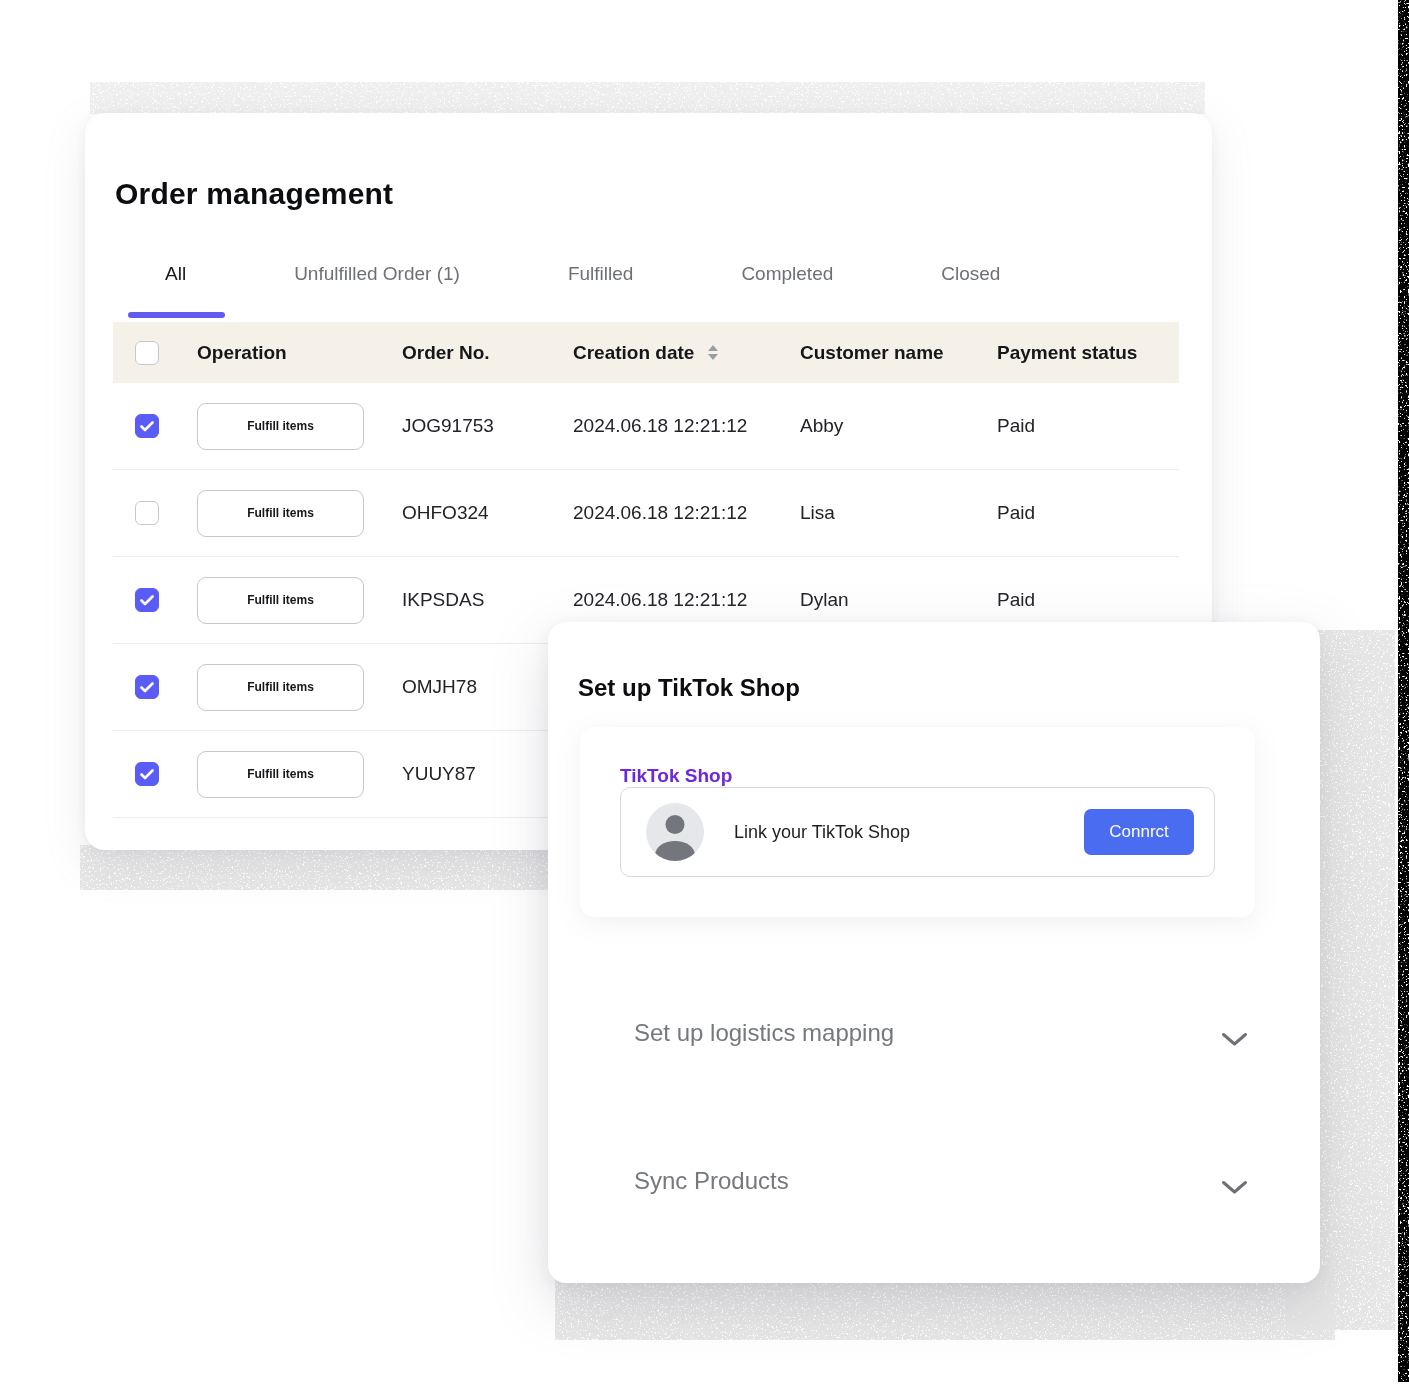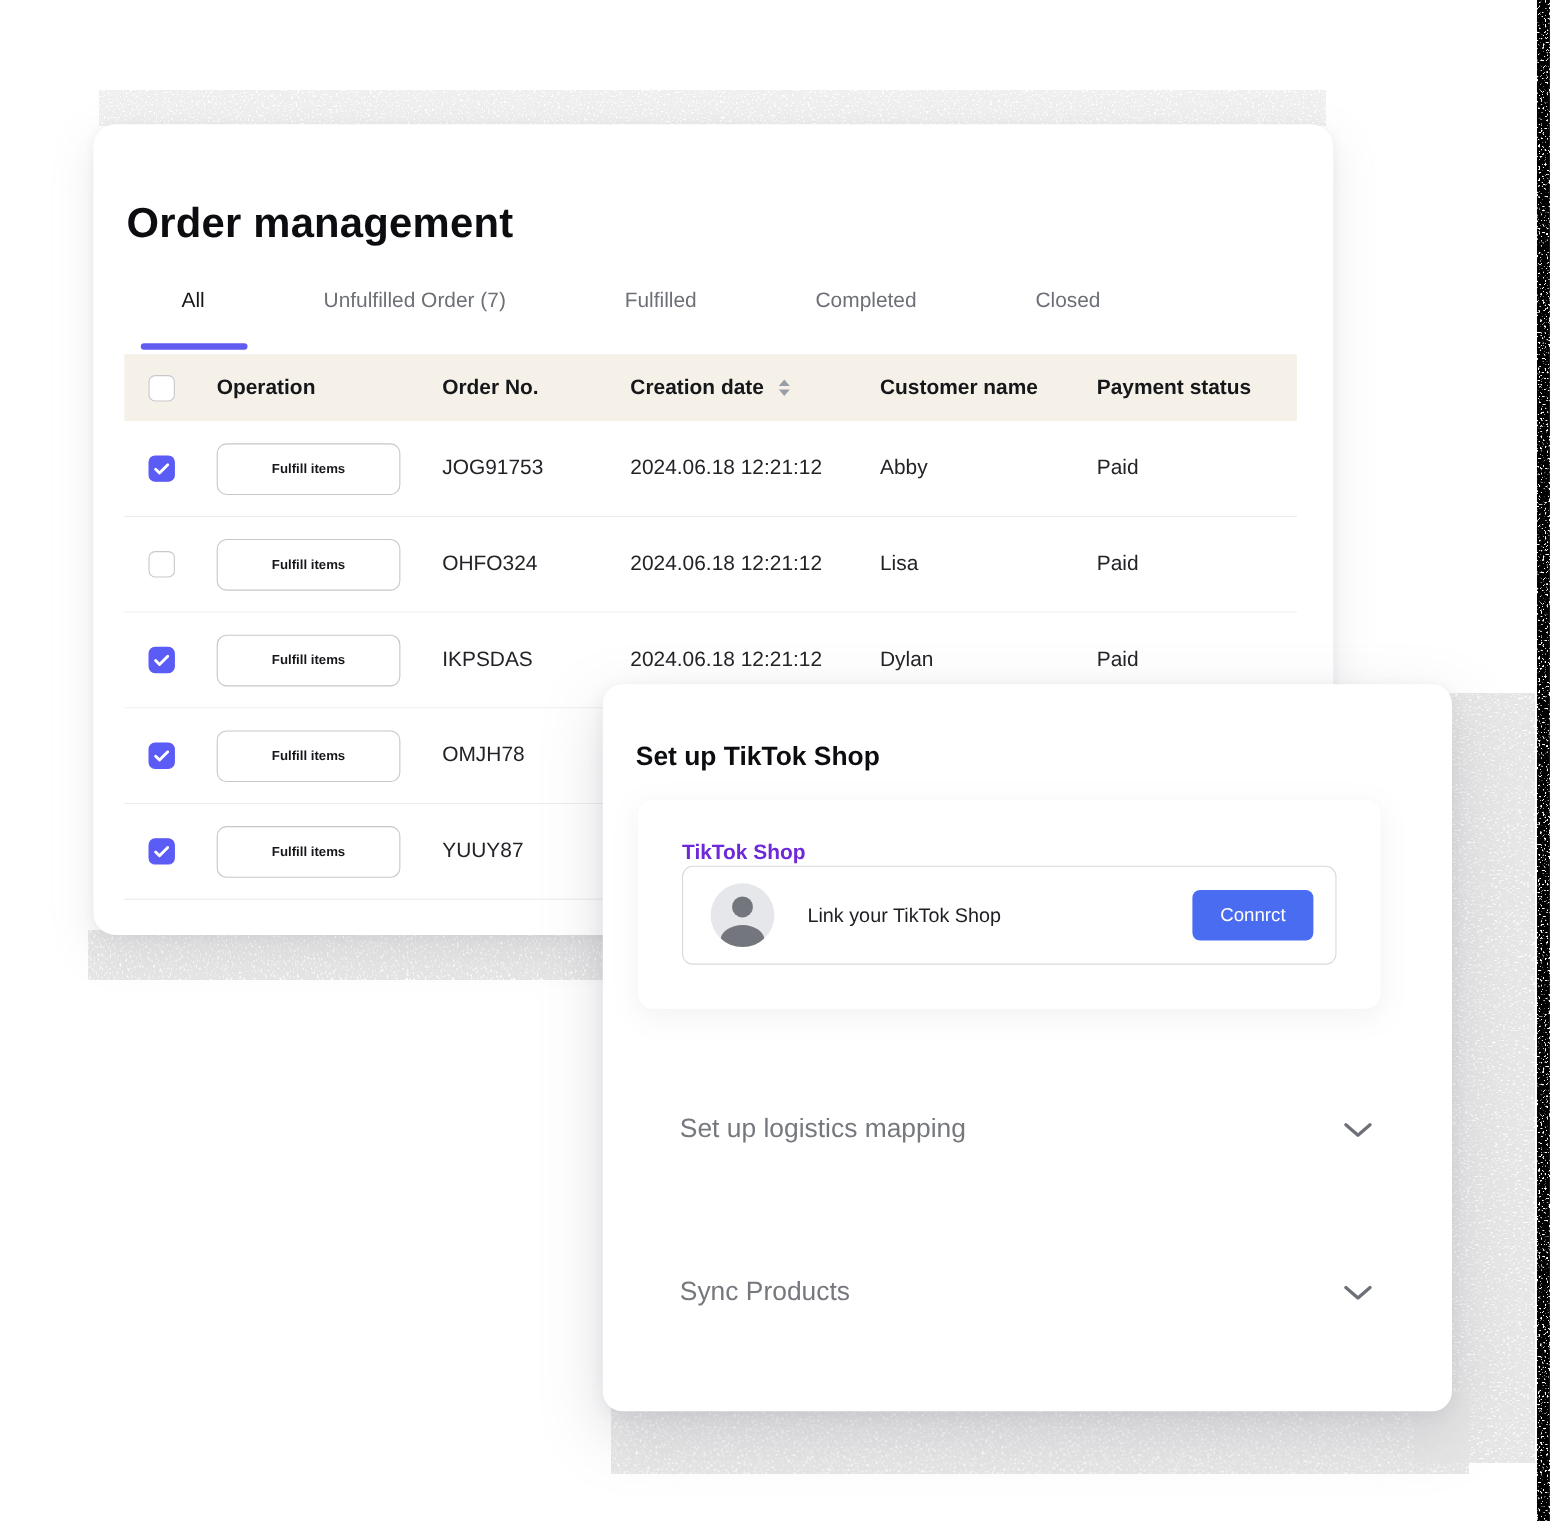--- a/index.html
+++ b/index.html
@@ -8,21 +8,21 @@
     font-family:"Liberation Sans","DejaVu Sans",sans-serif;color:#1a1b1e;
   }
   .grain-layer{position:absolute;left:0;top:0;z-index:1;pointer-events:none;}
   .card{position:absolute;background:#fff;box-sizing:border-box;}
 
   
   #om-card{
     left:85px;top:113px;width:1127px;height:737px;border-radius:20px;z-index:2;
     box-shadow:0 14px 40px rgba(145,145,158,.18),0 2px 10px rgba(145,145,158,.10);
   }
-  .om-title{position:absolute;left:30px;top:44px;font-size:38px;font-weight:700;color:#0c0d10;letter-spacing:.2px;}
+  .om-title{position:absolute;left:30px;top:44px;font-size:30px;font-weight:700;color:#0c0d10;letter-spacing:.2px;}
   .tabs{position:absolute;left:30px;top:150px;right:30px;display:flex;gap:108px;padding-left:50px;}
   .tab{font-size:19px;color:#6d7177;white-space:nowrap;cursor:pointer;}
   .tab.active{color:#16171a;font-weight:500;}
   .tab-underline{position:absolute;left:43px;top:199px;width:97px;height:6px;border-radius:3px;
     background:var(--tab-underline,#605cf0);}
   .om-table{position:absolute;left:28px;top:209px;width:1066px;}
   .thead,.trow{display:grid;grid-template-columns:68px 205px 171px 227px 197px 198px;align-items:center;}
   .thead{height:61px;background:var(--header-beige,#f6f1e8);font-size:19px;font-weight:700;color:#16171a;}
   .trow{height:86px;border-bottom:1px solid #ececef;font-size:19px;color:#212327;background:#fff;}
   .cell{padding-left:16px;display:flex;align-items:center;}
@@ -49,21 +49,21 @@
   .tt-heading{font-size:19px;font-weight:600;color:#6d28d9;}
   .link-box{height:90px;border:1.5px solid #d8d9de;border-radius:10px;
     display:flex;align-items:center;box-sizing:border-box;padding:0 20px 0 25px;background:#fff;}
   .avatar{width:58px;height:58px;border-radius:50%;background:#e6e7ea;position:relative;overflow:hidden;flex:none;}
   .avatar .head{position:absolute;left:50%;top:12px;transform:translateX(-50%);width:19px;height:19px;border-radius:50%;background:#73767c;}
   .avatar .torso{position:absolute;left:50%;top:38px;transform:translateX(-50%);width:40px;height:28px;border-radius:50%;background:#73767c;}
   .link-text{margin-left:30px;font-size:18px;color:#1c1e22;}
   .connect-btn{margin-left:auto;width:110px;height:46px;border:none;border-radius:7px;
     background:var(--connect-blue,#4a6cf0);color:#fff;font-size:17px;font-family:inherit;cursor:pointer;}
   .tt-sections{position:absolute;left:70px;right:72px;top:385px;display:flex;flex-direction:column;gap:108px;}
-  .section-row{display:flex;align-items:center;justify-content:space-between;cursor:pointer;height:40px;}
+  .section-row{display:flex;align-items:flex-end;justify-content:space-between;cursor:pointer;height:40px;margin-left:16px;}
   .section-label{font-size:24px;color:#75787d;}
   .chevron{display:flex;align-items:center;}
 </style>
 </head>
 <body>
 
 <svg class="grain-layer" width="1409" height="1396" viewBox="0 0 1409 1396" aria-hidden="true">
   <defs>
     <filter id="speck" x="0%" y="0%" width="100%" height="100%">
       <feTurbulence type="fractalNoise" baseFrequency="0.55" numOctaves="2" seed="7" stitchTiles="stitch"></feTurbulence>
@@ -79,21 +79,21 @@
   <g opacity="0.06">
     <rect x="90" y="82" width="1115" height="32" filter="url(#speck)"></rect>
   </g>
 </svg>
 
 <section class="card" id="om-card">
   <h1 class="om-title">Order management</h1>
 
   <nav class="tabs">
       <div class="tab active"><span>All</span></div>
-      <div class="tab"><span>Unfulfilled Order (7)</span></div>
+      <div class="tab"><span>Unfulfilled Order (1)</span></div>
       <div class="tab"><span>Fulfilled</span></div>
       <div class="tab"><span>Completed</span></div>
       <div class="tab"><span>Closed</span></div>
     </nav>
   <div class="tab-underline"></div>
 
   <div class="om-table">
     <div class="thead">
       <div class="cell chk-cell">
         <div class="checkbox">

